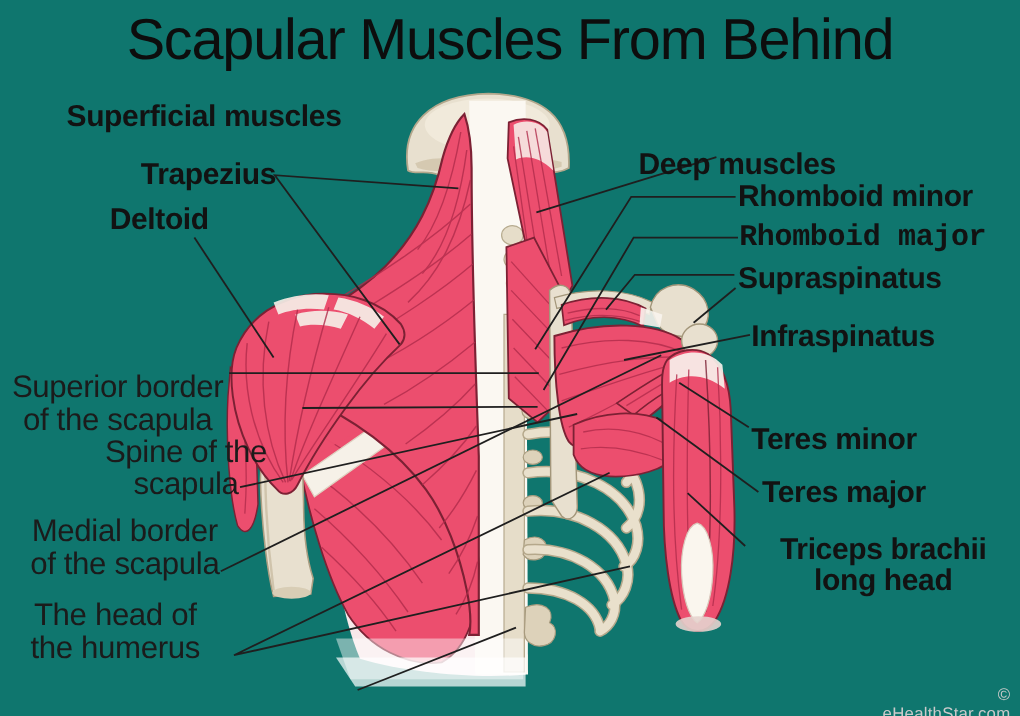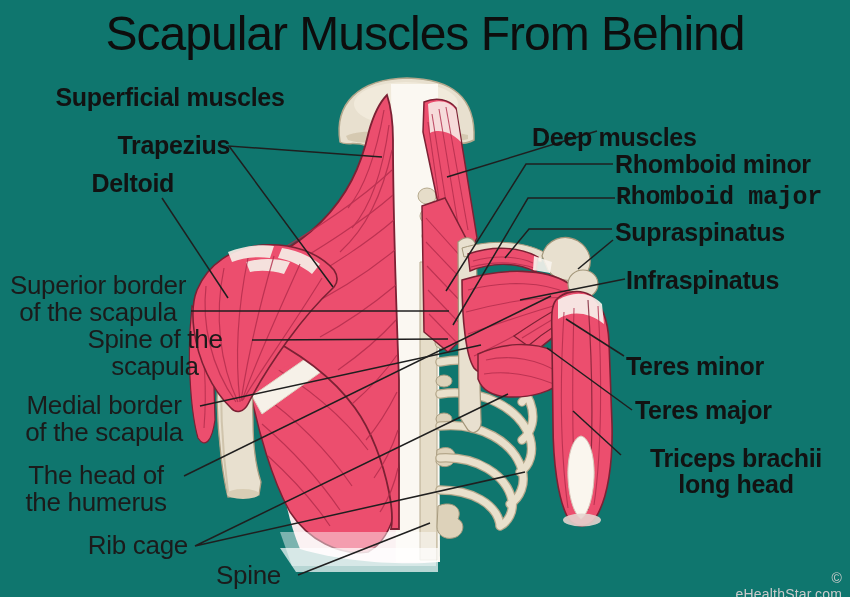--- a/index.html
+++ b/index.html
@@ -3,21 +3,21 @@
 <meta charset="utf-8">
 <style>
   html,body{margin:0;padding:0;background:#fff;}
   #stage{position:relative;width:850px;height:597px;background:#0f766e;overflow:hidden;
          font-family:"Liberation Sans","DejaVu Sans",sans-serif;}
   #stage svg{position:absolute;left:0;top:0;}
   .title{position:absolute;left:0;top:6px;width:850px;text-align:center;
          font-size:48px;font-weight:400;letter-spacing:-1px;color:#0d0d0d;}
   .lbl{position:absolute;font-weight:700;font-size:25px;color:#121212;
        line-height:1.05;white-space:pre-line;letter-spacing:-0.3px;}
-  .lbl.reg{font-weight:400;font-size:26px;color:#1b1b1b;}
+  .lbl.reg{font-weight:400;font-size:26px;color:#1b1b1b;margin-top:37px;}
   .ta-r{text-align:right;} .ta-c{text-align:center;} .ta-l{text-align:left;}
   .watermark{position:absolute;left:732px;top:570px;width:110px;font-size:14px;
              color:#cbcbcb;text-align:right;letter-spacing:0.2px;}
 </style>
 </head>
 <body>
 
 <div id="stage">
 
   <svg width="850" height="597" viewBox="0 0 850 597">
@@ -239,21 +239,20 @@
   <div class="lbl ta-r" style="left:60px;top:132px;width:170px;">Trapezius</div>
   <div class="lbl ta-r" style="left:40px;top:170px;width:134px;">Deltoid</div>
   <div class="lbl reg ta-c" style="left:4px;top:272px;width:188px;">Superior border
 of the scapula</div>
   <div class="lbl reg ta-c" style="left:60px;top:326px;width:190px;">Spine of the
 scapula</div>
   <div class="lbl reg ta-c" style="left:8px;top:392px;width:192px;">Medial border
 of the scapula</div>
   <div class="lbl reg ta-c" style="left:10px;top:462px;width:172px;">The head of
 the humerus</div>
-  <div class="lbl reg ta-r" style="left:60px;top:532px;width:128px;">Rib cage</div>
   <div class="lbl reg ta-l" style="left:216px;top:562px;width:90px;">Spine</div>
 
   <div class="lbl ta-l" style="left:532px;top:84px;width:220px;margin-top:40px;">Deep muscles</div>
   <div class="lbl ta-l" style="left:615px;top:151px;width:235px;">Rhomboid minor</div>
   <div class="lbl ta-l" style="left:616px;top:185px;width:235px;font-family:Liberation Mono, monospace;">Rhomboid major</div>
   <div class="lbl ta-l" style="left:615px;top:219px;width:220px;">Supraspinatus</div>
   <div class="lbl ta-l" style="left:626px;top:267px;width:210px;">Infraspinatus</div>
   <div class="lbl ta-l" style="left:626px;top:353px;width:180px;">Teres minor</div>
   <div class="lbl ta-l" style="left:635px;top:397px;width:180px;">Teres major</div>
   <div class="lbl ta-c" style="left:622px;top:445px;width:228px;">Triceps brachii

